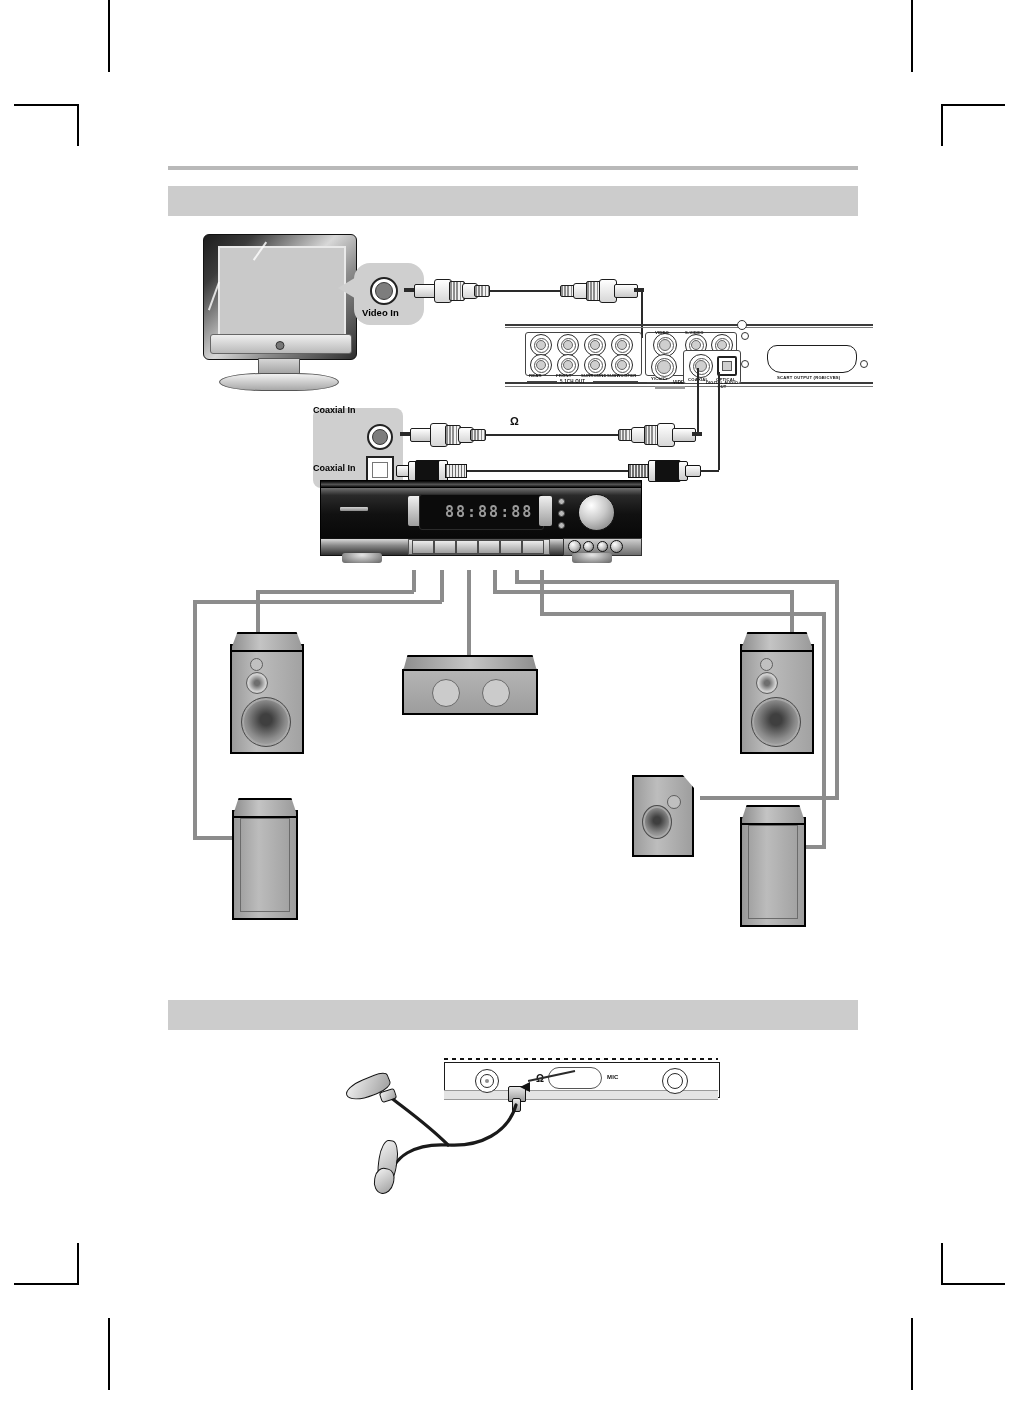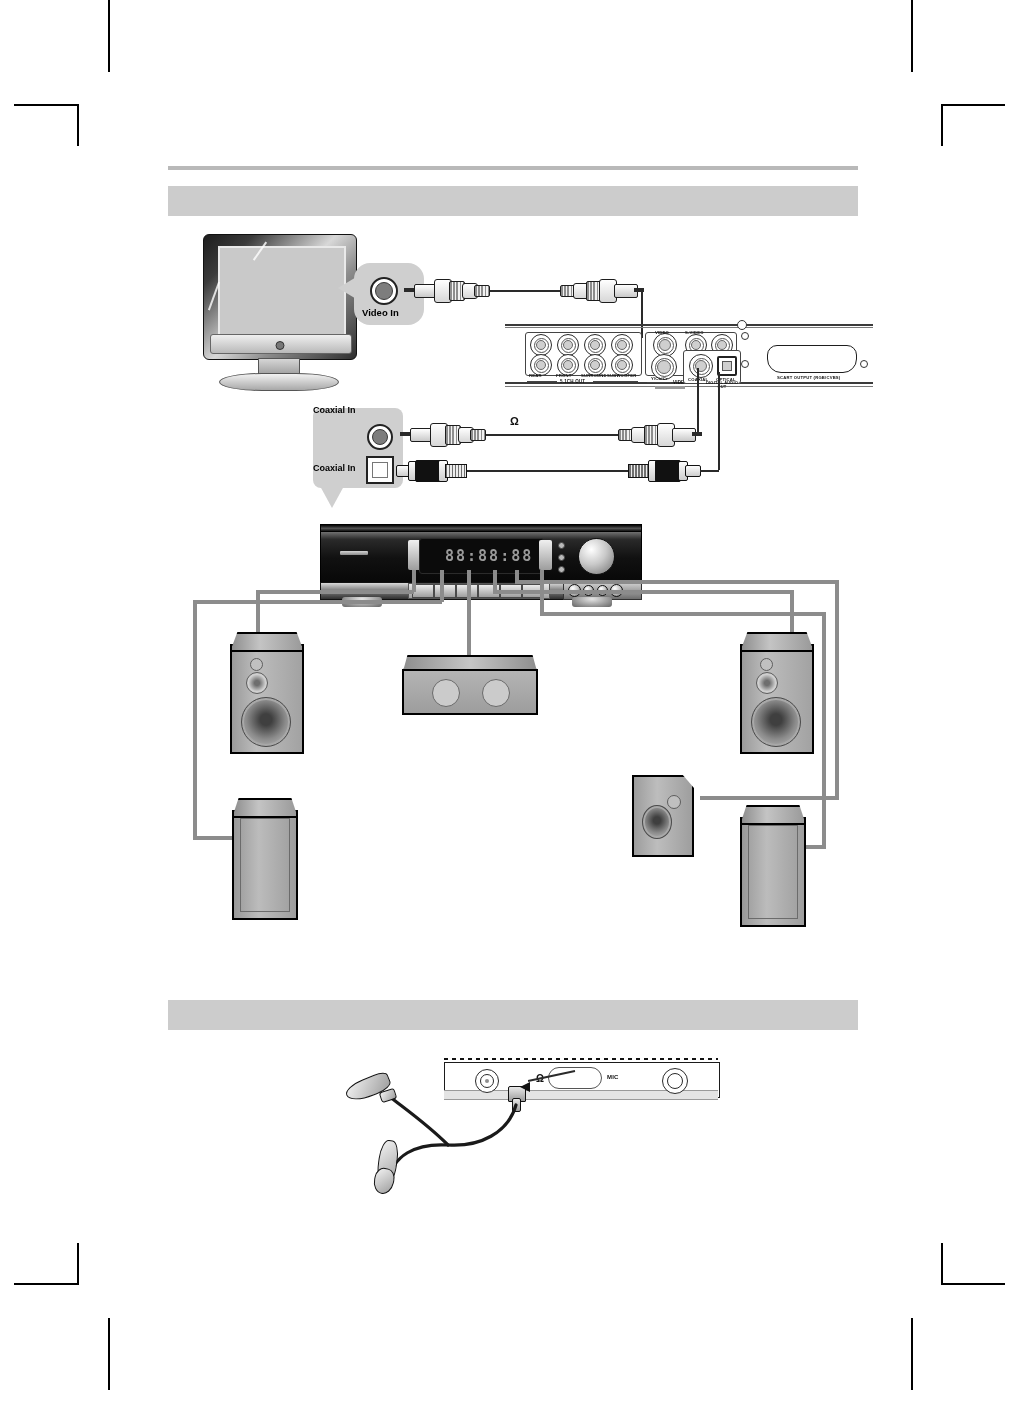--- a/index.html
+++ b/index.html
@@ -351,21 +351,21 @@
   <div class="optplug" style="left:628px;top:459px;width:72px;height:22px;">
     <div class="spring" style="left:0;top:5px;width:20px;height:12px;"></div>
     <div class="collar" style="left:20px;top:1px;width:8px;height:20px;"></div>
     <div class="body" style="left:27px;top:1px;width:24px;height:20px;border-radius:2px;"></div>
     <div class="collar" style="left:50px;top:2px;width:8px;height:18px;"></div>
     <div class="collar" style="left:57px;top:6px;width:14px;height:10px;"></div>
   </div>
   <div class="wire v" style="left:718px;top:372px;height:98px;"></div>
   <div class="wire h" style="left:700px;top:470px;width:19px;"></div>
 
-  <div class="node" style="left:320px;top:524px;width:320px;height:88px;">
+  <div class="node" style="left:320px;top:480px;width:320px;height:88px;">
     <div class="amp-top" style="left:0;top:0;width:320px;height:8px;"></div>
     <div class="amp-panel" style="left:0;top:7px;width:320px;height:52px;
          background:linear-gradient(180deg,#6f6f6f 0%,#2a2a2a 14%,#111 50%,#070707 100%);border:1px solid #000;"></div>
 
     <div class="node" style="left:20px;top:27px;width:28px;height:4px;background:linear-gradient(180deg,#d4d4d4,#8a8a8a);border-radius:1px;"></div>
 
     <div class="amp-disp-side" style="left:88px;top:16px;width:13px;height:30px;"></div>
     <div class="amp-disp" style="left:99px;top:14px;width:123px;height:34px;">
       <span class="seg" style="left:25px;top:8px;">88:88:88</span>
     </div>

